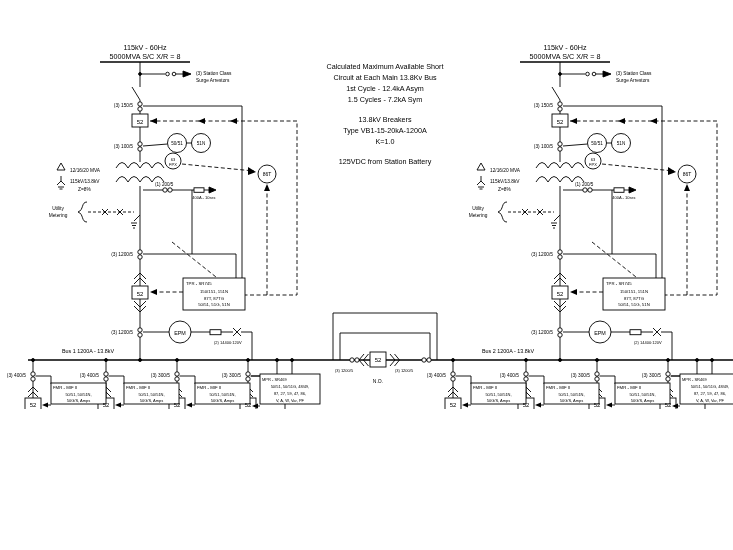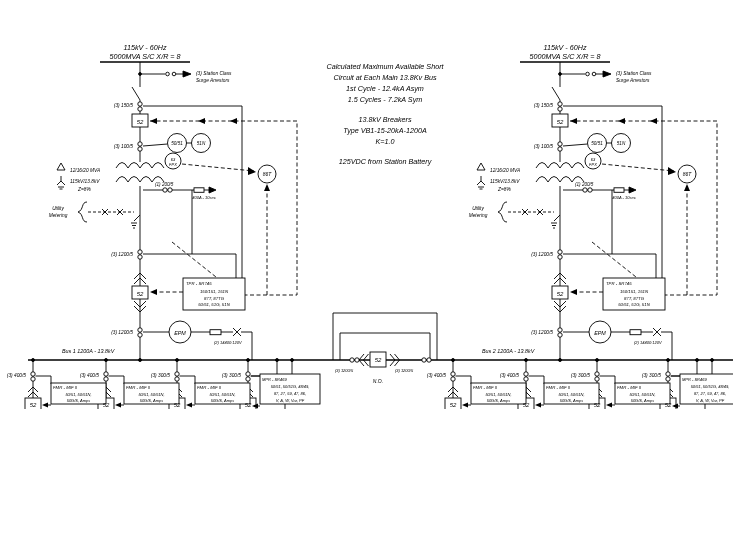--- a/index.html
+++ b/index.html
@@ -1,16 +1,16 @@
 <!DOCTYPE html>
 <html><head>
 <meta charset="utf-8">
 <style>
   html,body{margin:0;padding:0;background:#fff;}
-  .page{width:733px;height:409px;background:#fff;position:relative;overflow:hidden;font-style:italic;}
+  .page{width:733px;height:409px;background:#fff;position:relative;overflow:hidden;}
   svg{display:block;}
   text{font-family:"Liberation Sans",sans-serif;fill:#000;stroke:none;}
   .t7{font-size:7.2px;} .t6{font-size:6px;} .t55{font-size:5.4px;} .t5{font-size:5px;}
   .t48{font-size:4.8px;} .t46{font-size:4.6px;} .t43{font-size:4.3px;} .t4{font-size:4px;}
   .t36{font-size:3.7px;} .mid{text-anchor:middle;} .end{text-anchor:end;}
 </style>
 </head>
 <body>
 
 <div class="page">

